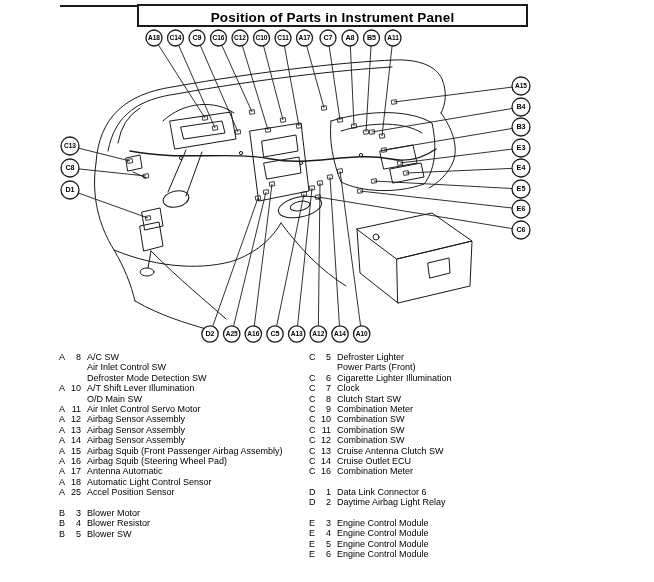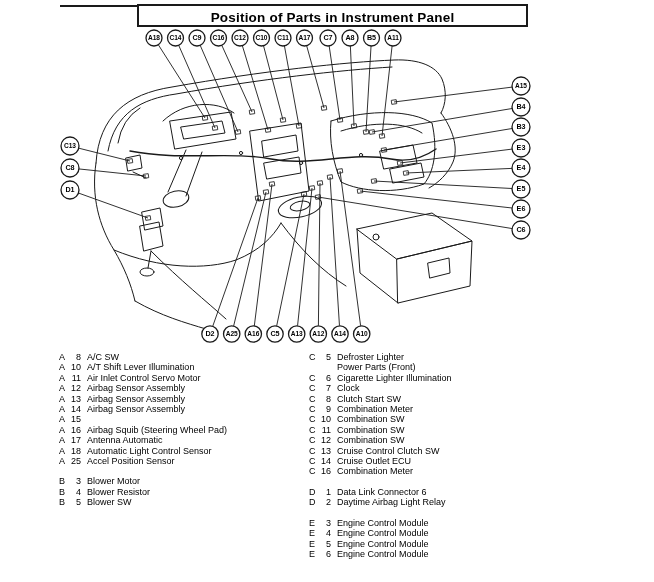--- a/index.html
+++ b/index.html
@@ -283,27 +283,39 @@
   <div class="plist" id="plist-left">
       <div class="plist-group">
         <div class="plist-row">
           <span class="plist-code">
             <span class="plist-letter">A</span>
             <span class="plist-num">8</span>
           </span>
           <span class="plist-name">A/C SW</span>
         </div>
         <div class="plist-row">
+          <span class="plist-code"></span>
+          <span class="plist-name">Air Inlet Control SW</span>
+        </div>
+        <div class="plist-row">
+          <span class="plist-code"></span>
+          <span class="plist-name">Defroster Mode Detection SW</span>
+        </div>
+        <div class="plist-row">
           <span class="plist-code">
             <span class="plist-letter">A</span>
             <span class="plist-num">10</span>
           </span>
           <span class="plist-name">A/T Shift Lever Illumination</span>
         </div>
         <div class="plist-row">
+          <span class="plist-code"></span>
+          <span class="plist-name">O/D Main SW</span>
+        </div>
+        <div class="plist-row">
           <span class="plist-code">
             <span class="plist-letter">A</span>
             <span class="plist-num">11</span>
           </span>
           <span class="plist-name">Air Inlet Control Servo Motor</span>
         </div>
         <div class="plist-row">
           <span class="plist-code">
             <span class="plist-letter">A</span>
             <span class="plist-num">12</span>
@@ -322,20 +334,21 @@
             <span class="plist-letter">A</span>
             <span class="plist-num">14</span>
           </span>
           <span class="plist-name">Airbag Sensor Assembly</span>
         </div>
         <div class="plist-row">
           <span class="plist-code">
             <span class="plist-letter">A</span>
             <span class="plist-num">15</span>
           </span>
+          <span class="plist-name">Airbag Squib (Front Passenger Airbag Assembly)</span>
         </div>
         <div class="plist-row">
           <span class="plist-code">
             <span class="plist-letter">A</span>
             <span class="plist-num">16</span>
           </span>
           <span class="plist-name">Airbag Squib (Steering Wheel Pad)</span>
         </div>
         <div class="plist-row">
           <span class="plist-code">
@@ -443,21 +456,21 @@
             <span class="plist-letter">C</span>
             <span class="plist-num">12</span>
           </span>
           <span class="plist-name">Combination SW</span>
         </div>
         <div class="plist-row">
           <span class="plist-code">
             <span class="plist-letter">C</span>
             <span class="plist-num">13</span>
           </span>
-          <span class="plist-name">Cruise Control Clutch SW</span>
+          <span class="plist-name">Cruise Antenna Clutch SW</span>
         </div>
         <div class="plist-row">
           <span class="plist-code">
             <span class="plist-letter">C</span>
             <span class="plist-num">14</span>
           </span>
           <span class="plist-name">Cruise Outlet ECU</span>
         </div>
         <div class="plist-row">
           <span class="plist-code">

